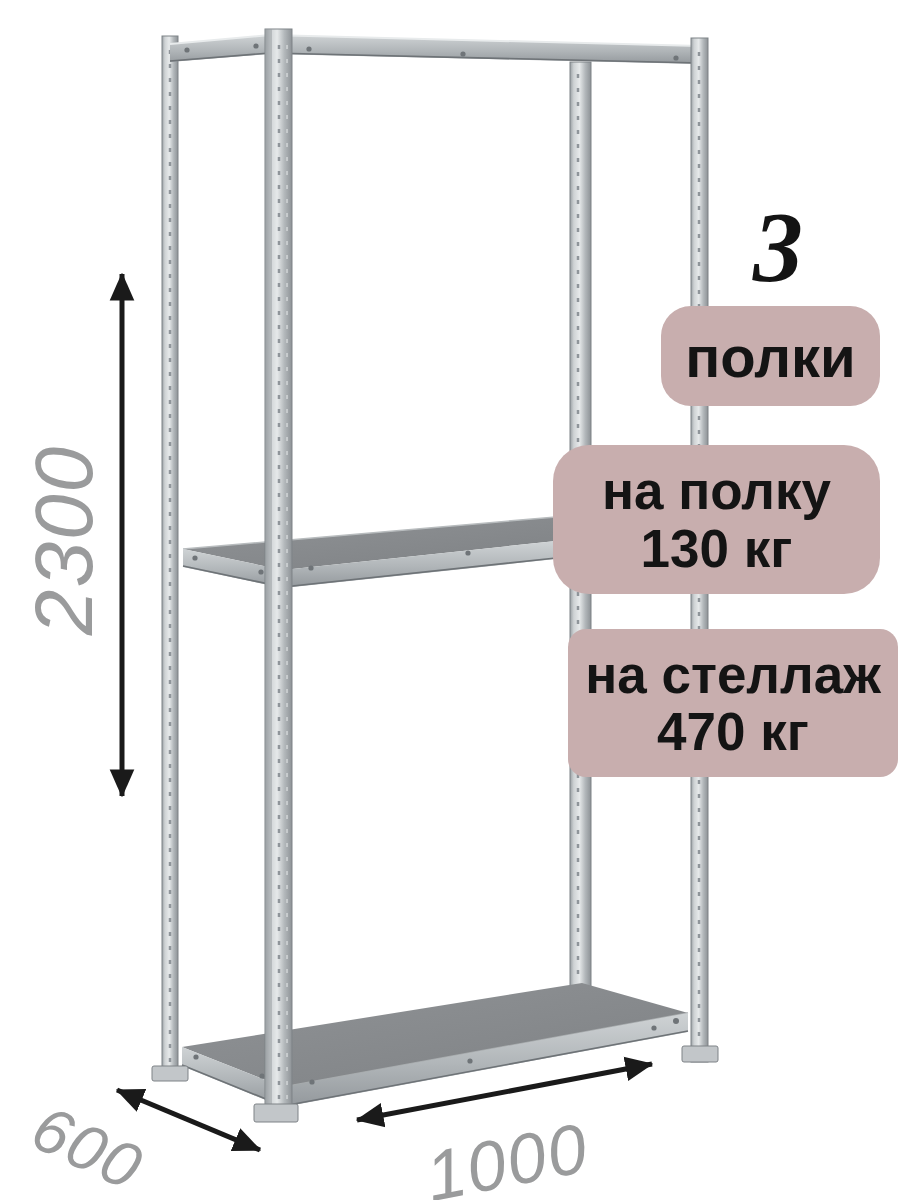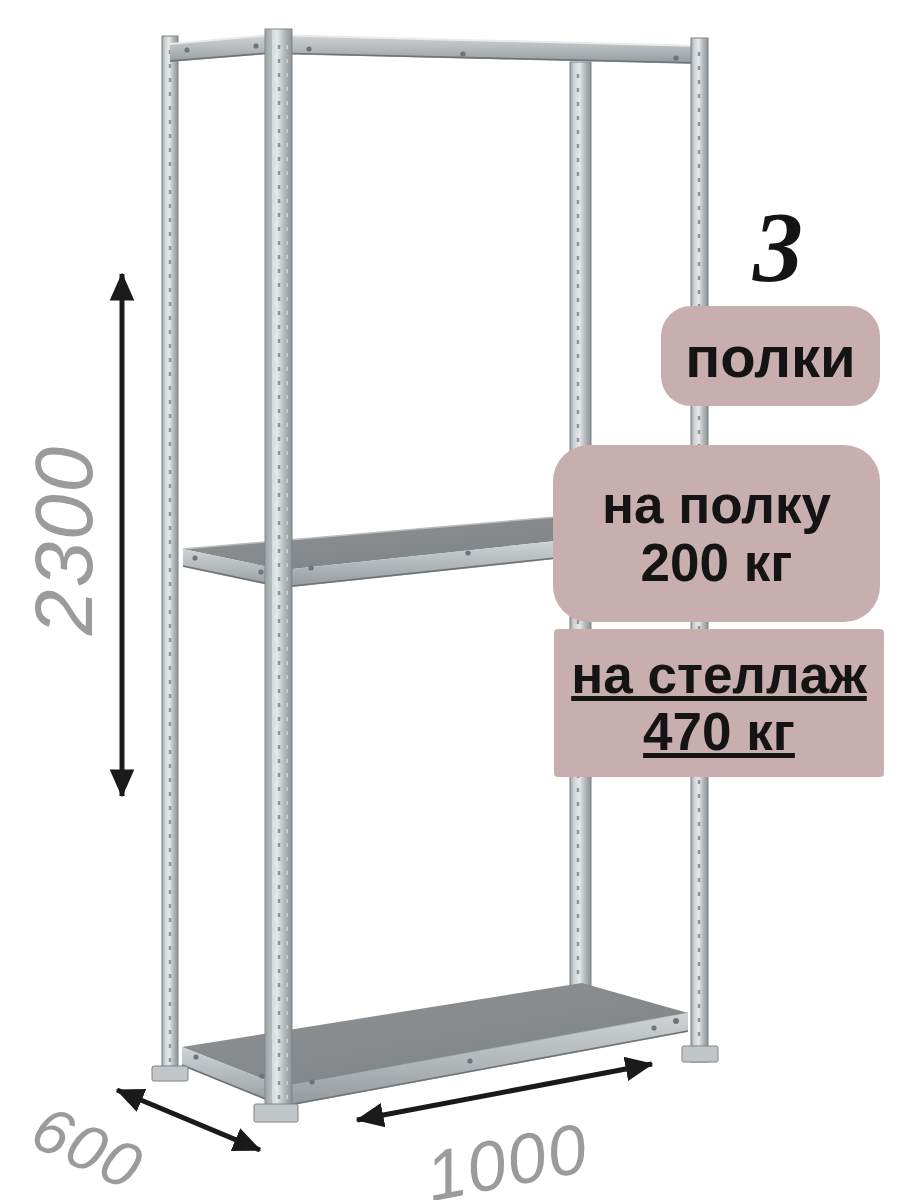--- a/index.html
+++ b/index.html
@@ -26,22 +26,22 @@
     font-size:100px; line-height:1.05; text-align:center;
     color:var(--badge-text,#141414);
   }
   .badge {
     position:absolute; background:var(--badge-bg,#c8aeae);
     color:var(--badge-text,#141414); font-weight:700;
     display:flex; flex-direction:column; align-items:center; justify-content:center;
     text-align:center; white-space:nowrap;
   }
   .badge-shelves   { left:661px; top:306px; width:219px; height:100px; border-radius:30px; font-size:58px;justify-content:center; }
-  .badge-shelf-load{ left:553px; top:445px; width:327px; height:177px; border-radius:36px; font-size:53px; line-height:1.08; }
-  .badge-rack-load { left:554px; top:629px; width:330px; height:148px; border-radius:4px; font-size:53px; line-height:1.08;text-decoration:underline; }
+  .badge-shelf-load{ left:553px; top:445px; width:327px; height:149px; border-radius:36px; font-size:53px; line-height:1.08; }
+  .badge-rack-load { left:568px; top:629px; width:330px; height:148px; border-radius:18px; font-size:53px; line-height:1.08; }
 </style>
 </head>
 <body>
 
 <div class="stage">
 
   <svg width="900" height="1200" viewBox="0 0 900 1200">
     <defs>
       <linearGradient id="postGrad" x1="0" y1="0" x2="1" y2="0">
         <stop offset="0" stop-color="#9aa0a4"></stop>
@@ -149,21 +149,21 @@
   </svg>
 
   <div class="num3">3</div>
 
   <div class="badge badge-shelves">
     <span>полки</span>
   </div>
 
   <div class="badge badge-shelf-load">
     <span>на полку</span>
-    <span>200 кг</span>
+    <span>130 кг</span>
   </div>
 
   <div class="badge badge-rack-load">
     <span>на стеллаж</span>
     <span>470 кг</span>
   </div>
 
 </div>
 
 </body></html>

